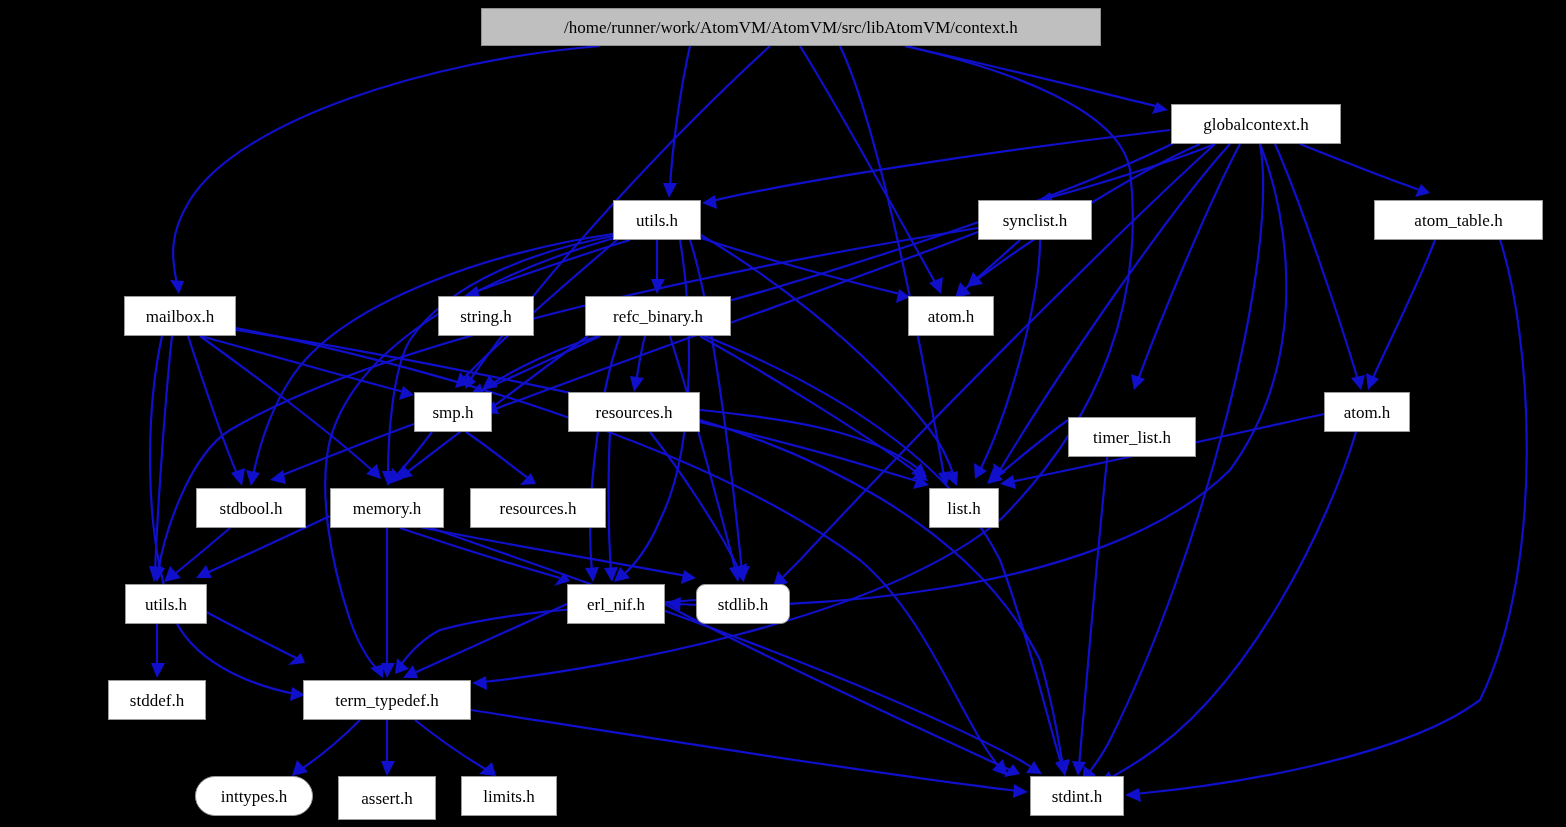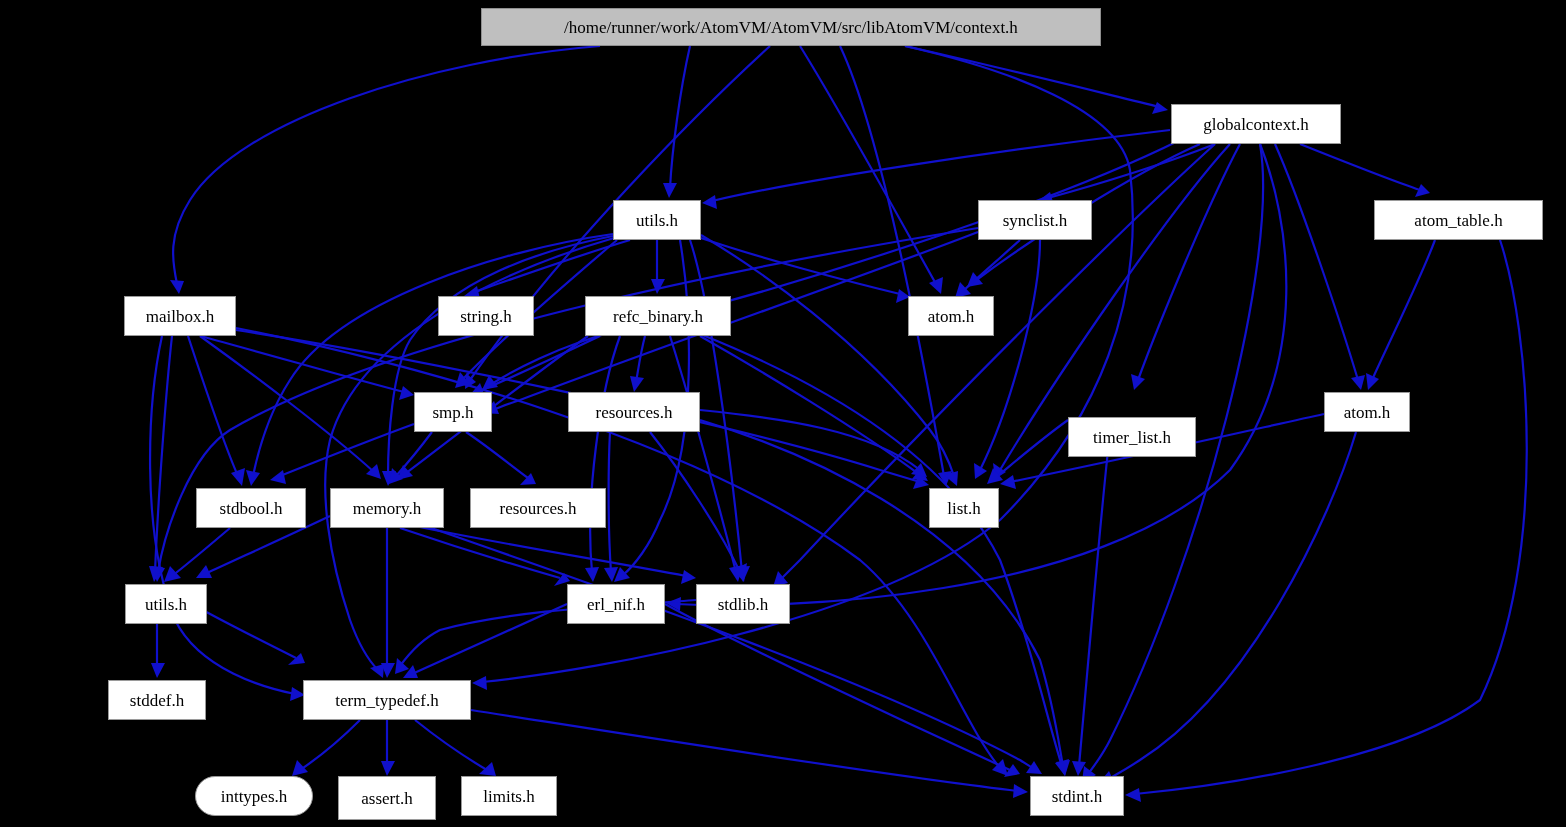--- a/index.html
+++ b/index.html
@@ -263,21 +263,21 @@
       </div>
       <div class="node" style="left: 929px; top: 488px; width: 70px; height: 40px;">
         <span class="node-label">list.h</span>
       </div>
       <div class="node" style="left: 117px; top: 584px; width: 82px; height: 40px; margin-left: 8px;">
         <span class="node-label">utils.h</span>
       </div>
       <div class="node" style="left: 567px; top: 584px; width: 98px; height: 40px;">
         <span class="node-label">erl_nif.h</span>
       </div>
-      <div class="node" style="left: 696px; top: 584px; width: 94px; height: 40px;">
+      <div class="node" style="left: 696px; top: 584px; width: 94px; height: 40px; border-radius: 9px;">
         <span class="node-label">stdlib.h</span>
       </div>
       <div class="node" style="left: 108px; top: 680px; width: 98px; height: 40px;">
         <span class="node-label">stddef.h</span>
       </div>
       <div class="node" style="left: 303px; top: 680px; width: 168px; height: 40px;">
         <span class="node-label">term_typedef.h</span>
       </div>
       <div class="node" style="left: 195px; top: 776px; width: 118px; height: 40px; border-radius: 20px;">
         <span class="node-label">inttypes.h</span>

